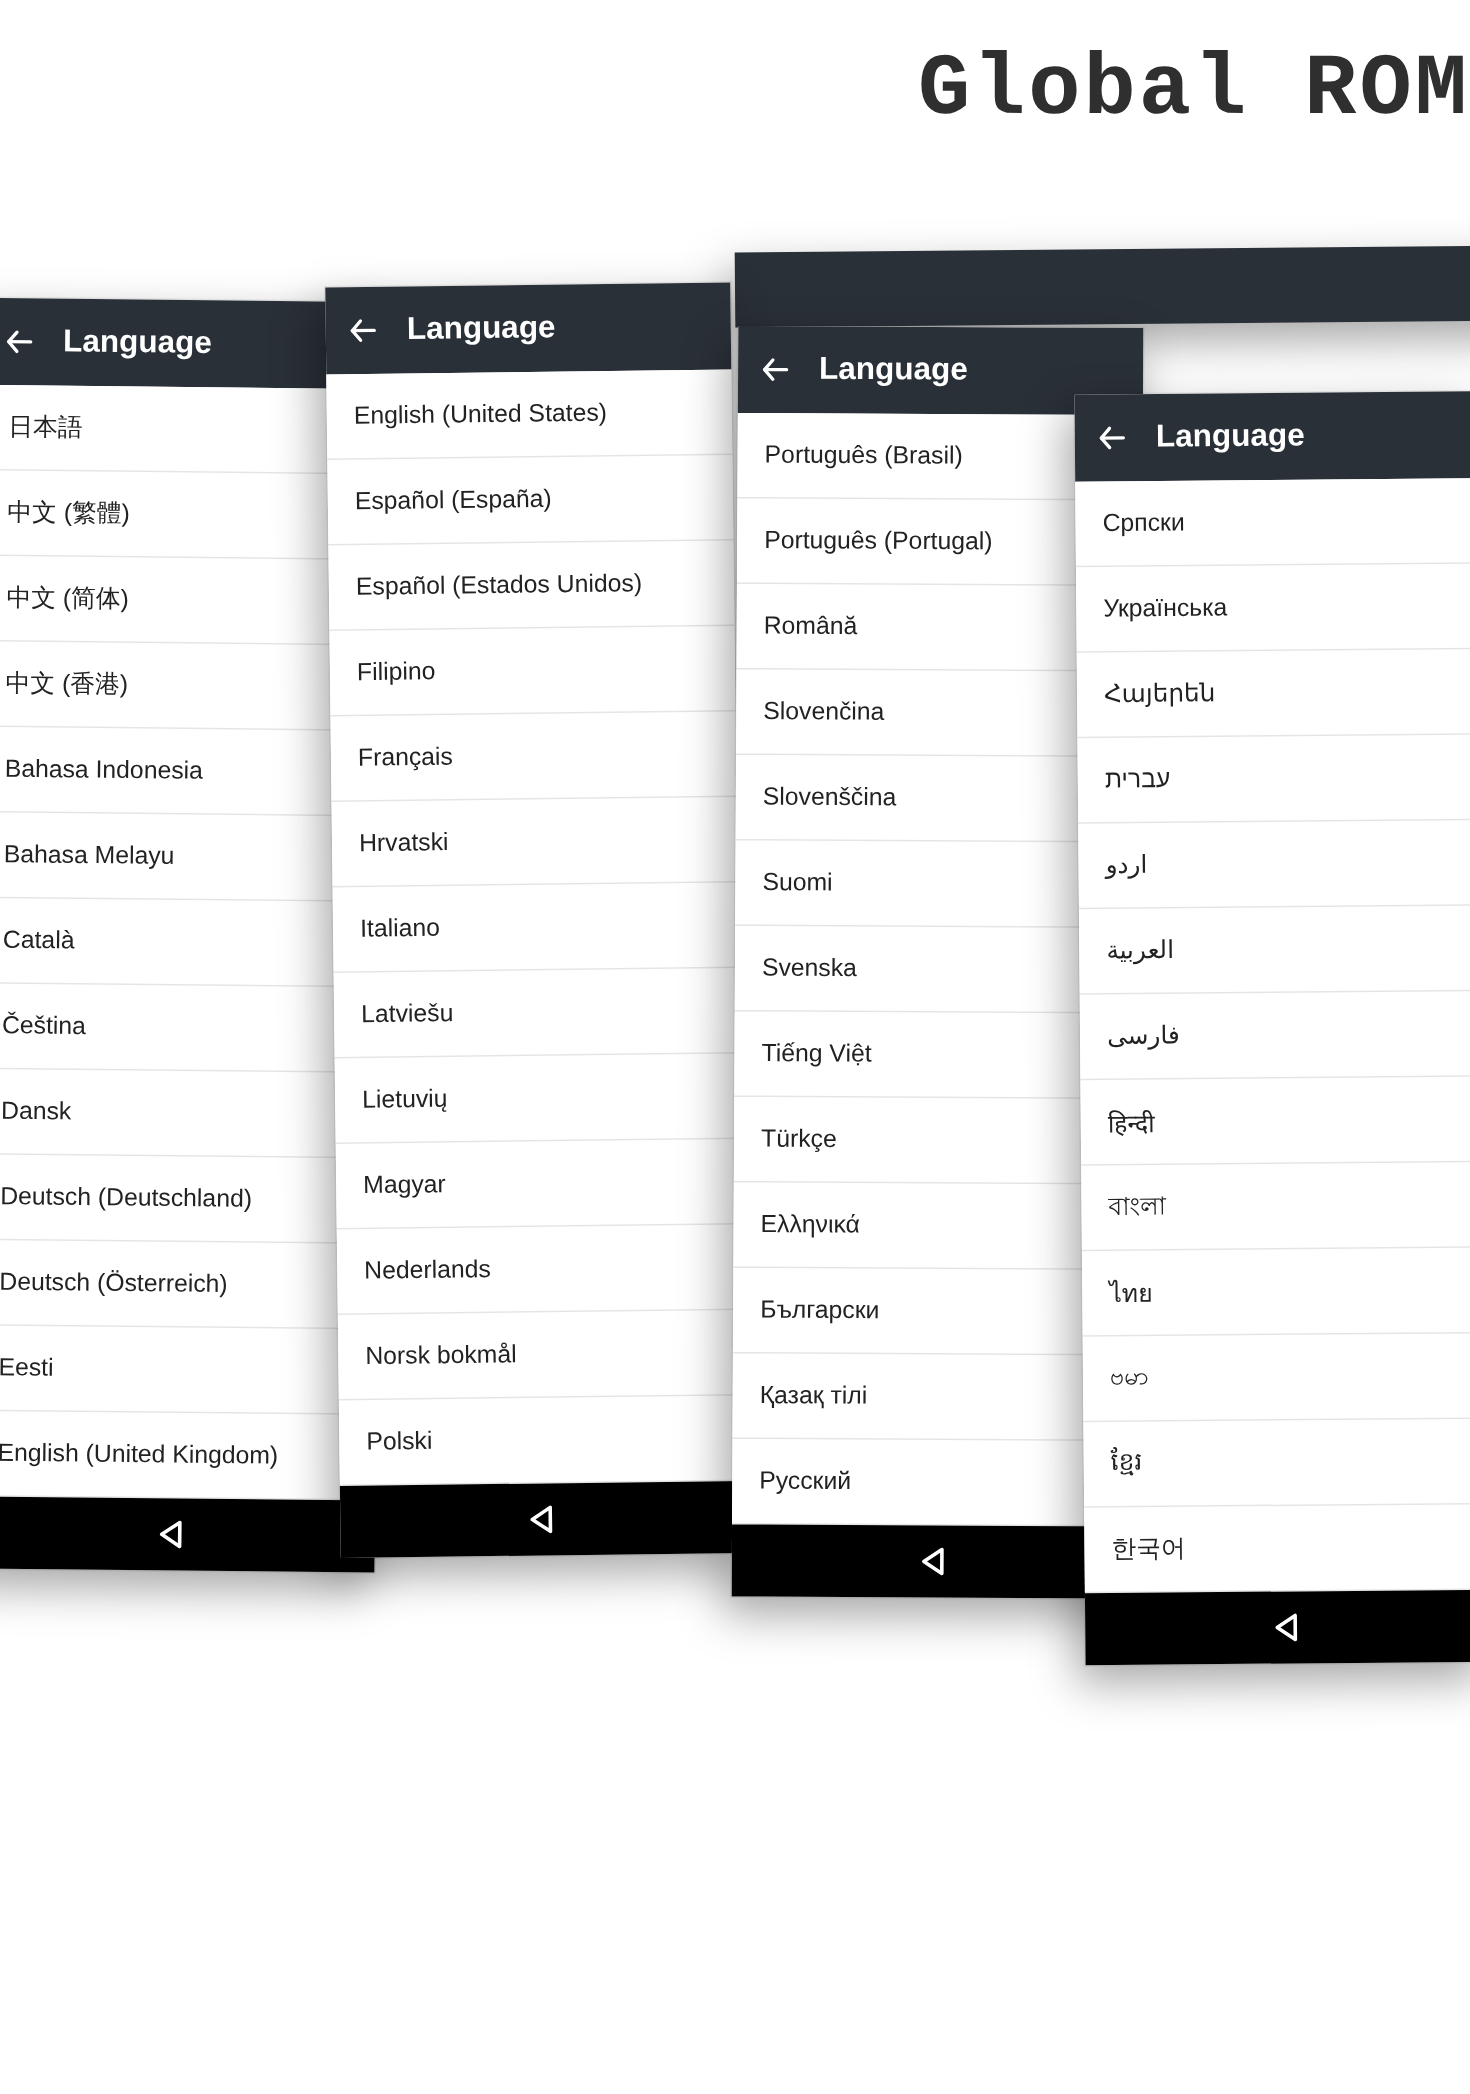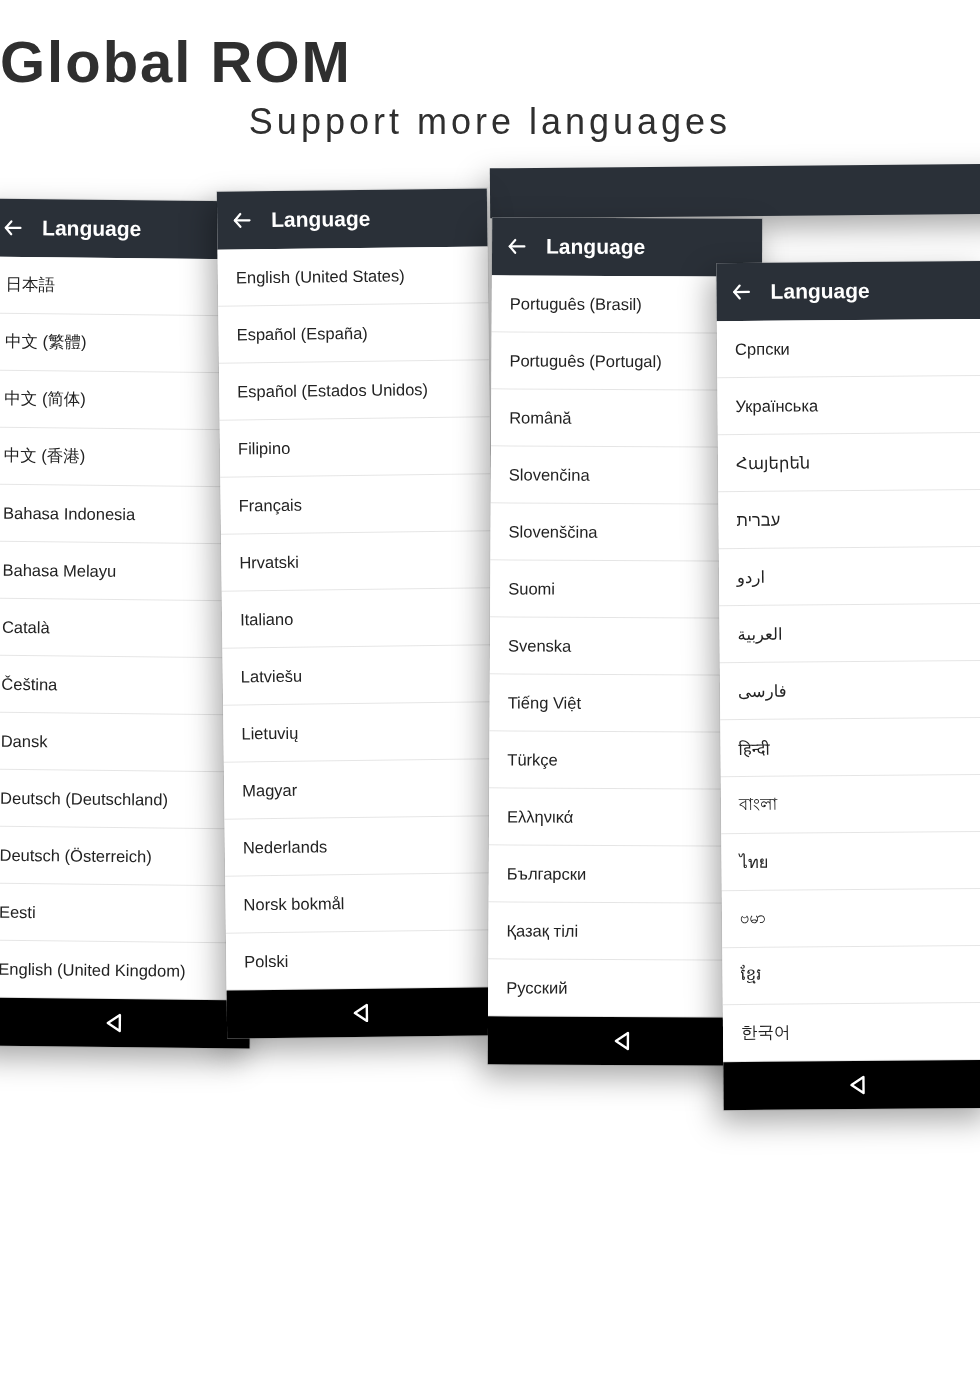--- a/index.html
+++ b/index.html
@@ -1,17 +1,17 @@
 <!DOCTYPE html>
 <html><head>
 <meta charset="utf-8">
 <style>
   html,body{margin:0;padding:0;background:#fff;font-family:"Segoe UI",Arial,sans-serif;color:#1e1e1e;}
   .stage{position:relative;width:980px;height:1396px;overflow:hidden;}
-  .title{font-family:Liberation Sans, sans-serif;font-size:58px;letter-spacing:2px;color:#2f2f2f;text-align:left;padding-top:28px;font-weight:700;}
+  .title{font-family:Liberation Mono, monospace;font-size:58px;letter-spacing:2px;color:#2f2f2f;text-align:right;padding-top:28px;font-weight:700;}
   .subtitle{font-family:"Trebuchet MS",Arial,sans-serif;font-size:36px;letter-spacing:4px;color:#2f2f2f;text-align:center;margin-top:6px;}
   .phone{position:absolute;width:270px;background:#fff;box-shadow:-6px 12px 30px rgba(0,0,0,.35),0 0 0 1px rgba(0,0,0,.06);}
   .appbar{background:#2a3038;height:58px;display:flex;align-items:center;padding:0 14px;color:#fff;}
   .appbar .apptitle{font-size:21px;font-weight:600;margin-left:18px;}
   .list{background:#fff;}
   .item{height:56px;display:flex;align-items:center;padding:0 18px;border-bottom:1px solid rgba(0,0,0,.10);font-size:16.5px;color:#222;}
   .softbar{background:#000;height:48px;display:flex;align-items:center;justify-content:center;}
   .icon{width:22px;height:22px;fill:none;stroke:#fff;stroke-width:2.4;stroke-linecap:round;stroke-linejoin:round;display:inline-block;vertical-align:middle;}
   .softbar .icon{width:24px;height:24px;}
   .searchbar{position:absolute;background:#2a3038;height:50px;display:flex;align-items:center;justify-content:flex-end;padding:0 20px;box-shadow:-6px 12px 30px rgba(0,0,0,.35);}
@@ -19,21 +19,20 @@
   #p2{left:222px; top:190px; transform:rotate(-.7deg);}
   #p3{left:490px; top:218px; transform:rotate(.3deg);}
   #p4{left:720px; top:262px; transform:rotate(-.5deg);}
   #sbar{left:490px; top:166px; width:500px; transform:rotate(-.5deg);}
 </style>
 </head>
 <body>
 <div class="stage">
 
 <div class="title">Global ROM</div>
-<div class="subtitle">Support more languages</div>
 
 <div id="sbar" class="searchbar">
   
 </div>
 
 <div id="p1" class="phone">
   <div class="appbar">
     <span><svg class="icon" viewBox="0 0 24 24">
             <line x1="20" y1="12" x2="4" y2="12"></line>
             <polyline points="10 5 4 12 10 19"></polyline>

